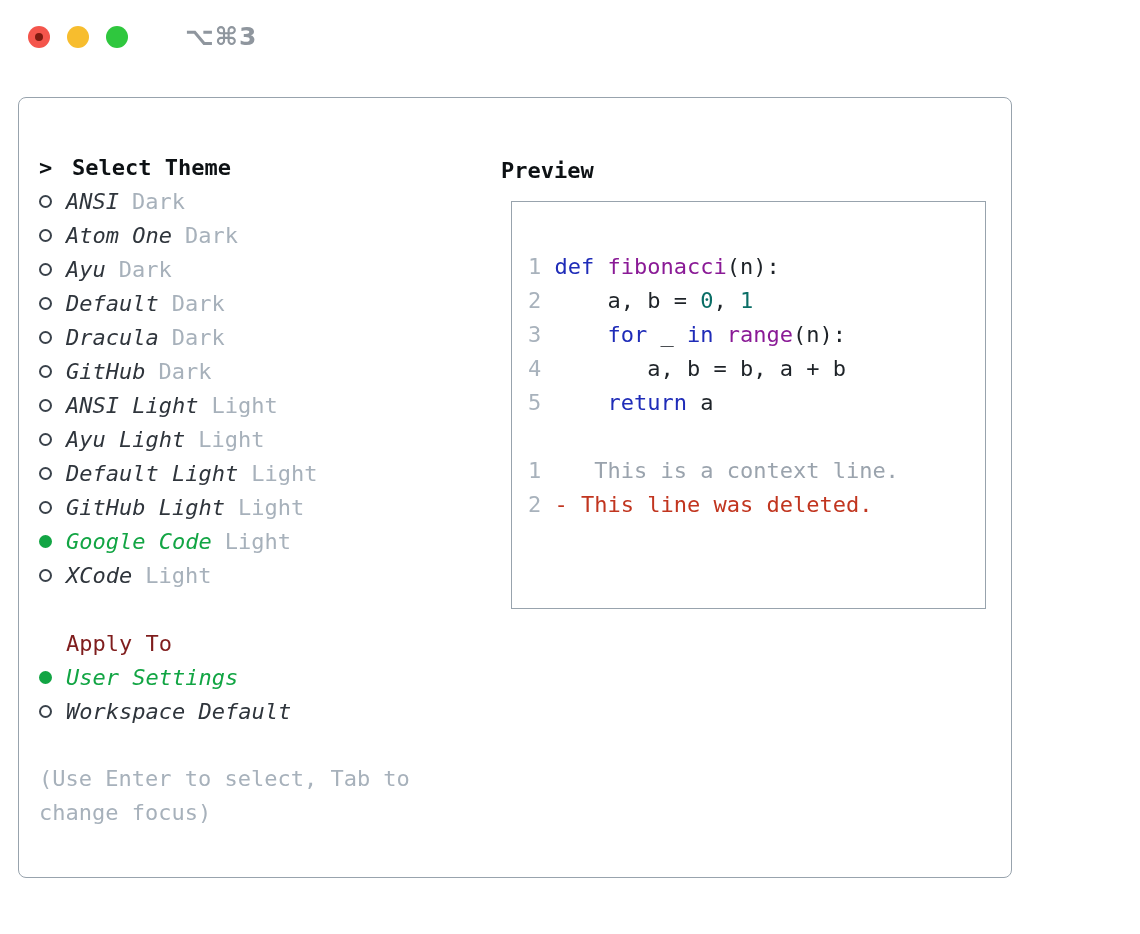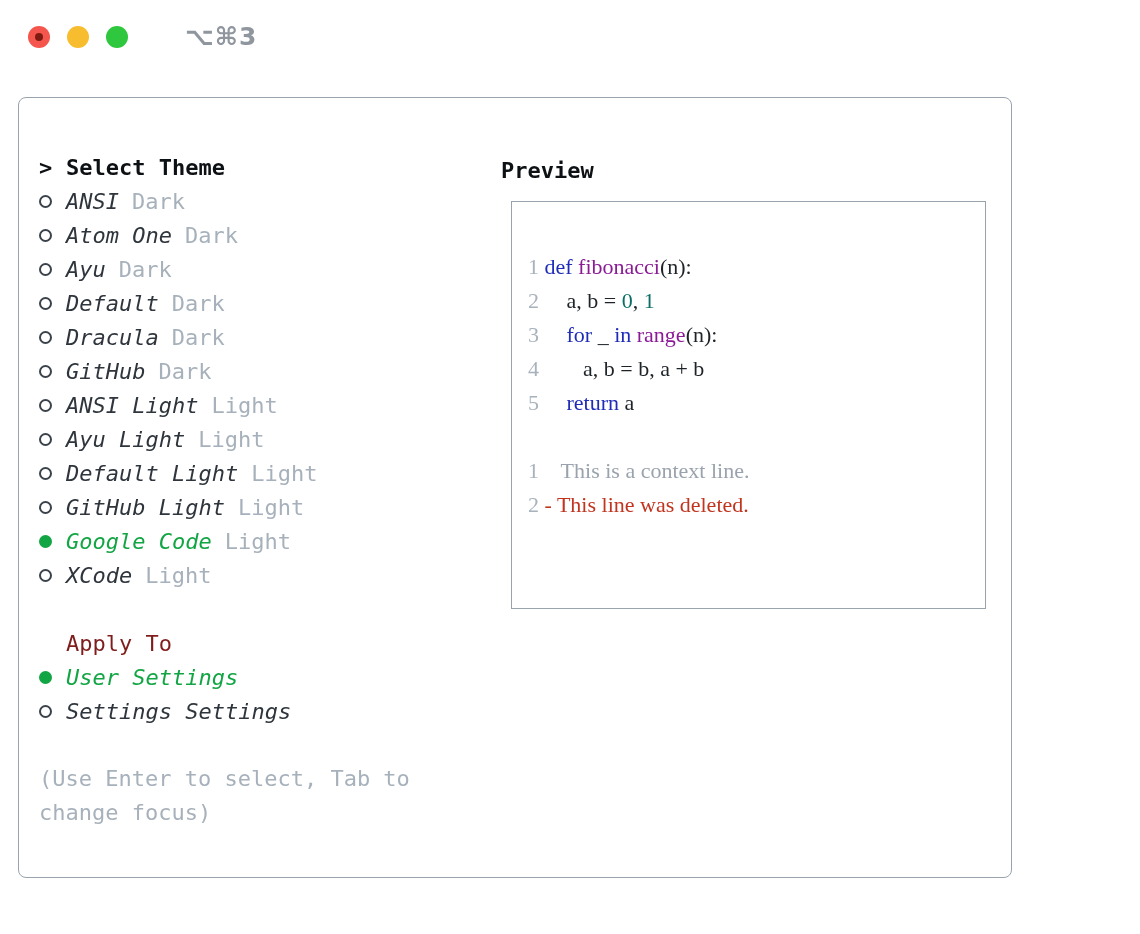--- a/index.html
+++ b/index.html
@@ -21,39 +21,39 @@
   }
   
   .panel{
     position:absolute;left:18px;top:97px;width:994px;height:781px;
     border:1.5px solid #98a3ad;border-radius:8px;box-sizing:border-box;background:#ffffff;
   }
   .left-col{position:absolute;left:20px;top:52px;}
   .row{display:flex;align-items:center;height:34px;font-size:22px;white-space:pre;}
   .marker-col{width:27px;display:flex;align-items:center;flex:0 0 27px;}
   .cursor{color:#0d1114;font-weight:bold;}
-  .list-header{color:#0d1114;font-weight:bold;}
+  .list-header{color:#0d1114;font-weight:bold;margin-left:6px;}
   .sub-header{color:#7f1d1d;}
   .circle{width:13px;height:13px;border-radius:50%;box-sizing:border-box;display:block;}
   .circle.hollow{border:2px solid #3a424b;background:transparent;}
   .circle.filled{background:#12a544;border:2px solid #12a544;}
   .iname{color:#2f353c;font-style:italic;}
   .iname.selected{color:#12a544;}
   .ivariant{color:#a7b1bb;margin-left:13px;}
   .spacer{height:34px;}
   .help-line{height:34px;line-height:34px;font-size:22px;color:#a7b1bb;white-space:pre;}
   
   .preview-title{
     position:absolute;left:482px;top:56px;height:34px;line-height:34px;
     font-size:22px;font-weight:bold;color:#0d1114;
   }
   .preview-box{
     position:absolute;left:492px;top:103px;width:475px;height:408px;
     border:1.5px solid #98a3ad;box-sizing:border-box;background:#ffffff;
-    padding:48px 0 0 16px;overflow:hidden;font-family:Liberation Serif, serif;
+    padding:48px 0 0 16px;overflow:hidden;
   }
   .pline{height:34px;line-height:34px;font-size:22px;white-space:pre;}
   .ln{color:#a8b2bc;}
   .pl{color:#1e2328;}
   .kw{color:#1f2cb8;}
   .fn{color:#8a1a96;}
   .num{color:#0a6e66;}
   .ctx{color:#9aa3ad;}
   .del{color:#c1351f;}
   .add{color:#12c22a;}
@@ -95,21 +95,21 @@
 
       <div class="spacer"></div>
 
       <div class="row">
         <span class="marker-col"></span>
         <span class="sub-header">Apply To</span>
       </div>
 
       <div id="apply-list">
           <div class="row"><span class="marker-col"><span class="circle filled"></span></span><span class="iname selected">User Settings</span></div>
-          <div class="row"><span class="marker-col"><span class="circle hollow"></span></span><span class="iname">Settings Settings</span></div>
+          <div class="row"><span class="marker-col"><span class="circle hollow"></span></span><span class="iname">Workspace Default</span></div>
         </div>
 
       <div class="spacer"></div>
 
       <div class="help-line">(Use Enter to select, Tab to</div>
       <div class="help-line">change focus)</div>
     </div>
 
     <div class="preview-title">Preview</div>
 

